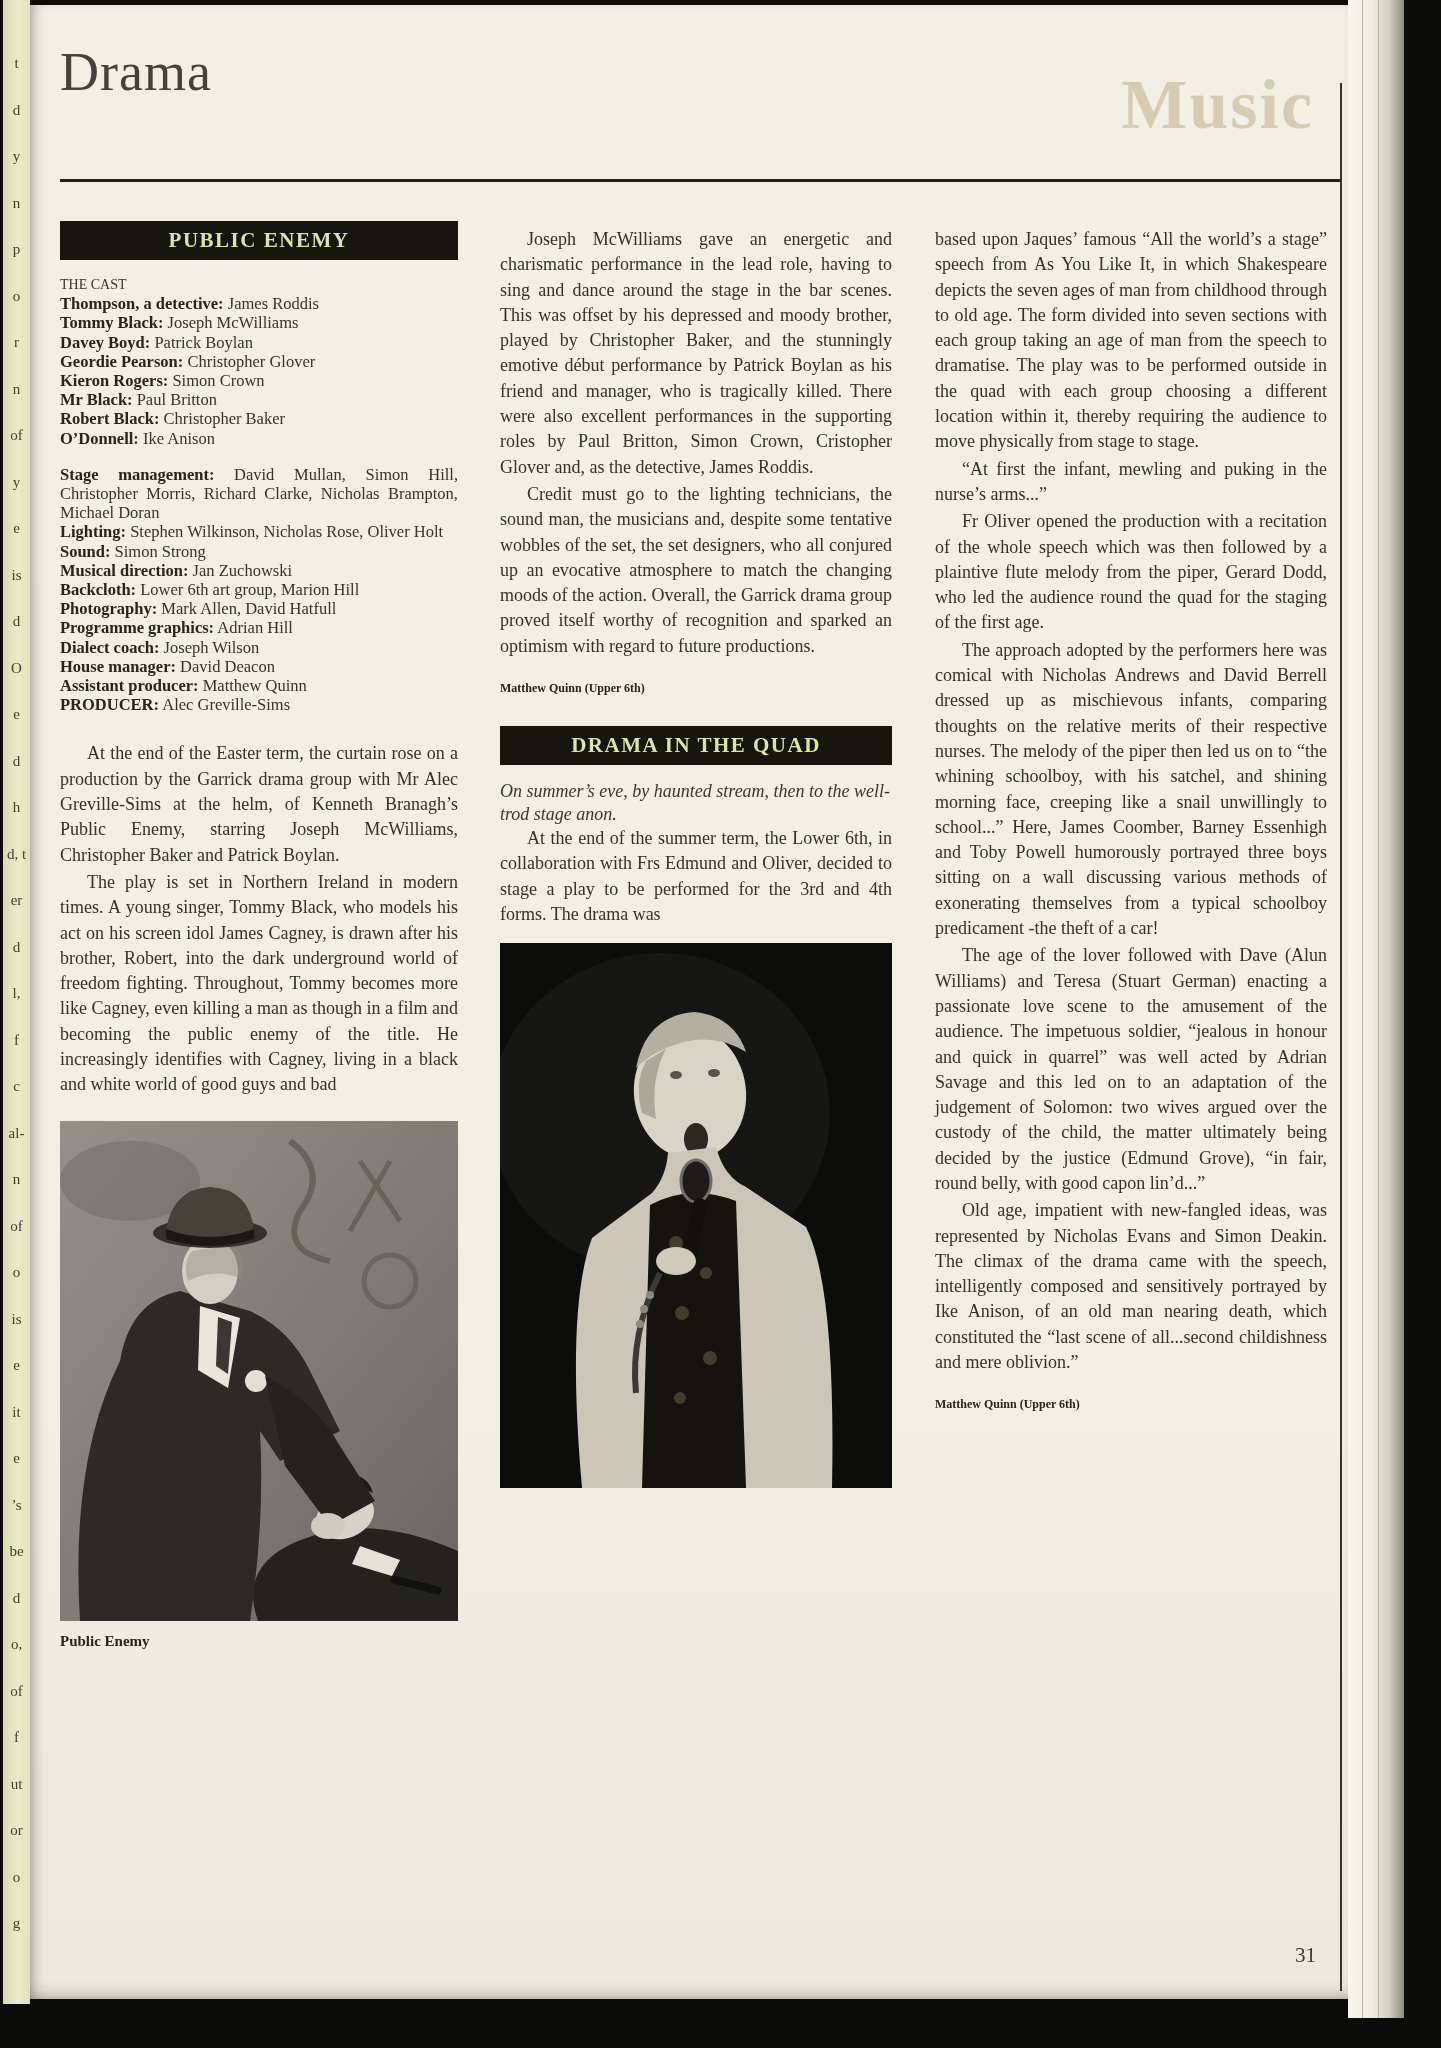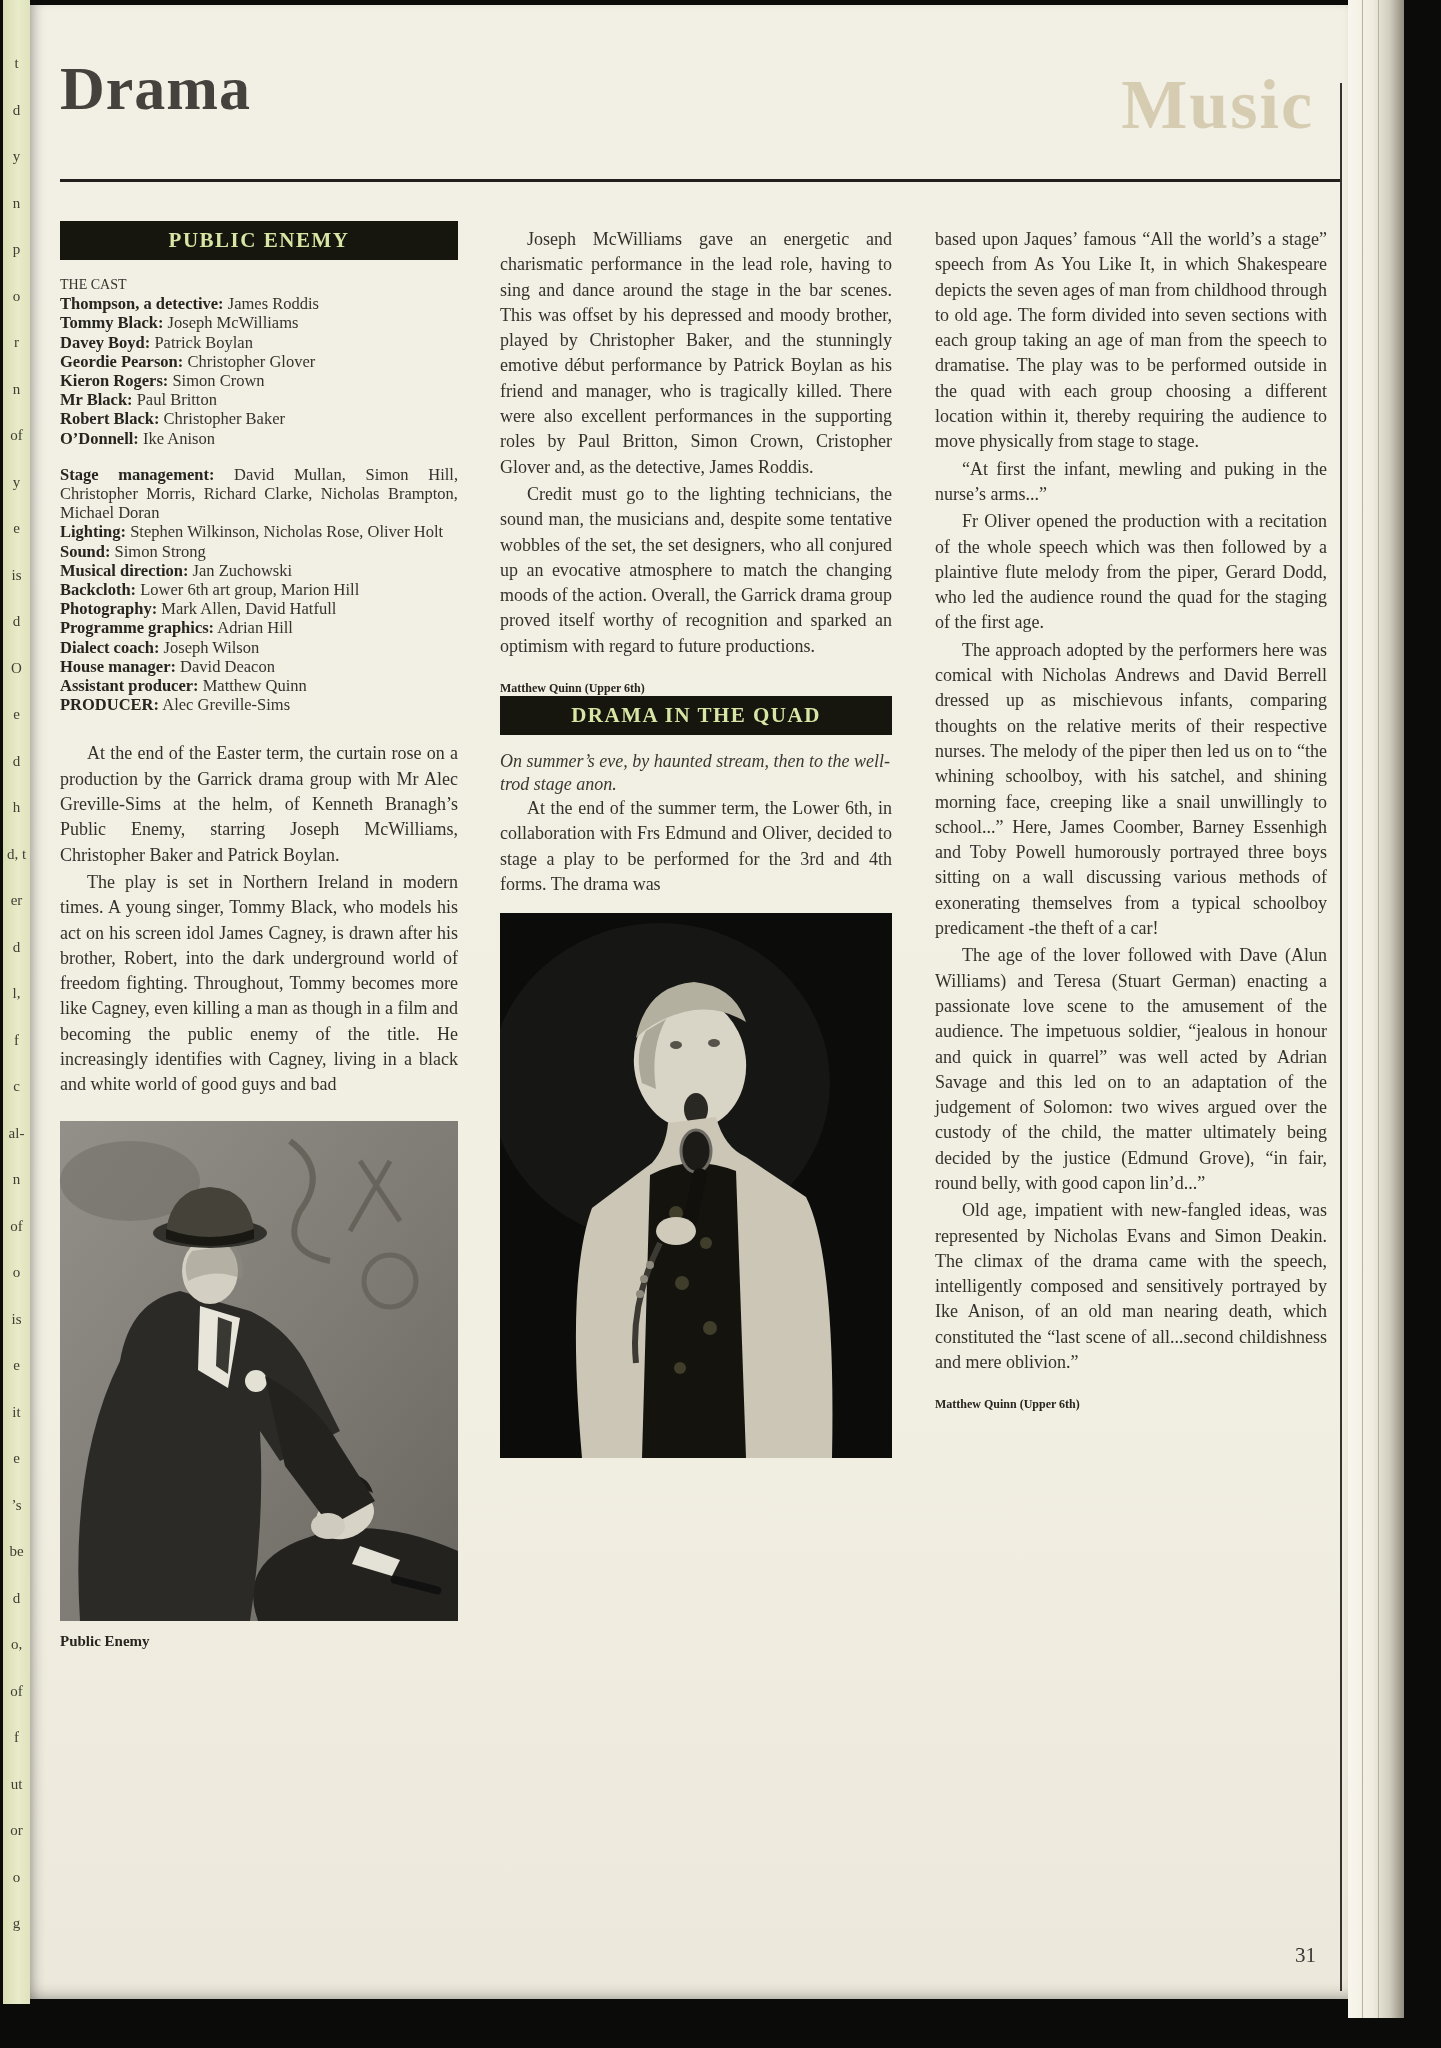--- a/index.html
+++ b/index.html
@@ -14,21 +14,21 @@
   
   .page{position:absolute;left:30px;top:5px;width:1318px;height:1994px;
         background:linear-gradient(180deg,#f2efe4 0%,#f1eee2 70%,#ece9dc 100%);
         box-shadow:inset 10px 0 14px -8px rgba(0,0,0,.35), inset 0 -12px 16px -10px rgba(0,0,0,.28);}
   
   .edge-sliver{position:absolute;left:1348px;top:0;width:56px;height:2018px;
         background:linear-gradient(90deg,#f8f6ed 0%,#efecdf 45%,#cfccbd 75%,#8f8c7f 100%);}
   .edge-sliver i{position:absolute;top:0;bottom:0;width:1px;background:#b5b2a2;}
   .ghost-title{position:absolute;right:34px;top:60px;font-size:70px;font-weight:bold;
         color:rgba(167,146,97,.38);letter-spacing:2px;}
-  .title{position:absolute;left:30px;top:52px;font-size:62px;font-weight:bold;
+  .title{position:absolute;left:30px;top:40px;font-size:54px;font-weight:normal;
         color:#45423d;letter-spacing:1px;line-height:1;}
   .rule{position:absolute;left:30px;top:174px;width:1282px;height:3px;background:#21201c;}
   .edge-rule{position:absolute;left:1310px;top:78px;width:2px;height:1908px;background:#34332e;}
 
   .col{position:absolute;top:216px;}
   .col1{left:30px;width:398px;}
   .col2{left:470px;width:392px;top:222px;}
   .col3{left:905px;width:392px;top:222px;}
 
   .section-bar{background:#16150e;color:#d7e6a4;text-align:center;font-weight:bold;
@@ -40,21 +40,21 @@
   .cast-row b{color:#26251f;}
   .crew{margin-top:17px;}
   p.body{font-size:18px;line-height:25.3px;text-align:justify;margin:0 0 0 0;
         color:#33312c;}
   p.body + p.body{margin-top:2px;}
   .indent{text-indent:27px;}
   p.first{margin-top:27px;}
   .byline{font-weight:bold;font-size:12px;margin-top:22px;color:#26251f;}
   .epigraph{font-style:italic;font-size:18px;line-height:23px;margin-top:15px;
         text-align:left;color:#3a3831;}
-  .bar2{}
+  .bar2{margin-top:30px;}
   .photo{display:block;margin-top:23px;background:#777;}
   .caption{font-weight:bold;font-size:15px;margin-top:12px;color:#26251f;}
   .pageno{position:absolute;left:1265px;top:1938px;font-size:21px;color:#3a3833;}
   .quad-intro{margin-top:25px;}
 </style>
 </head>
 <body>
 
 <div class="scan">
 

